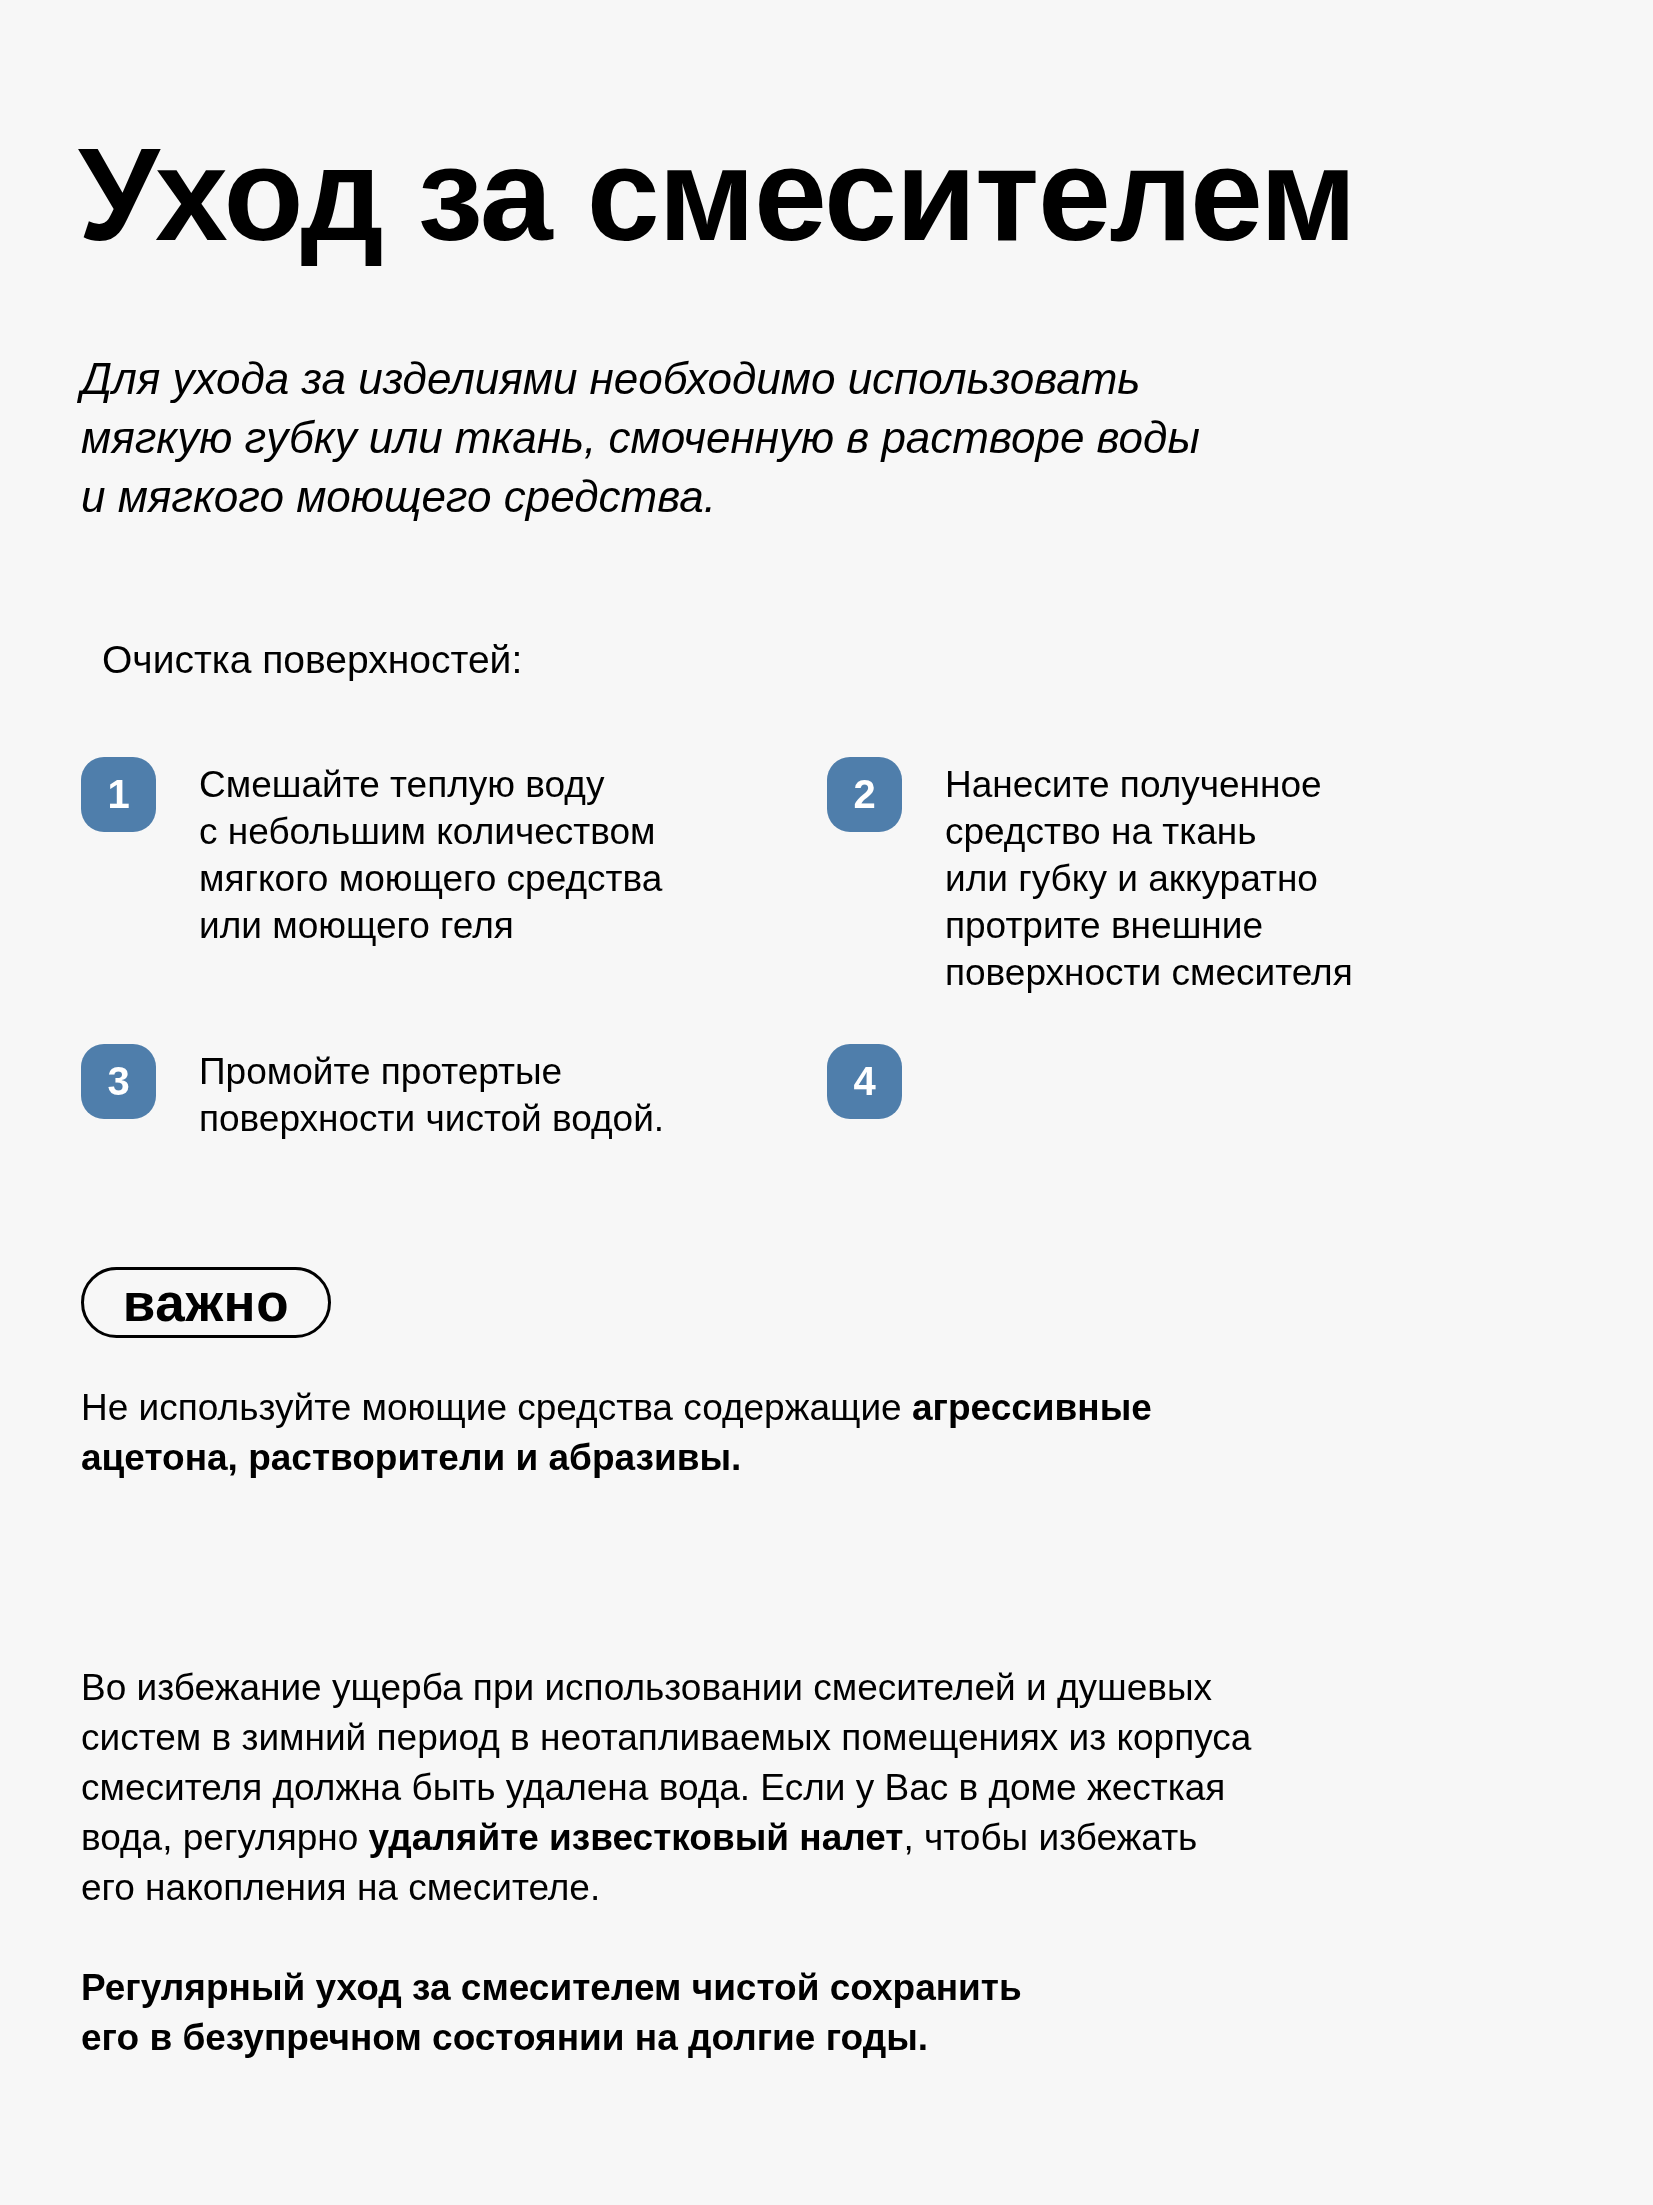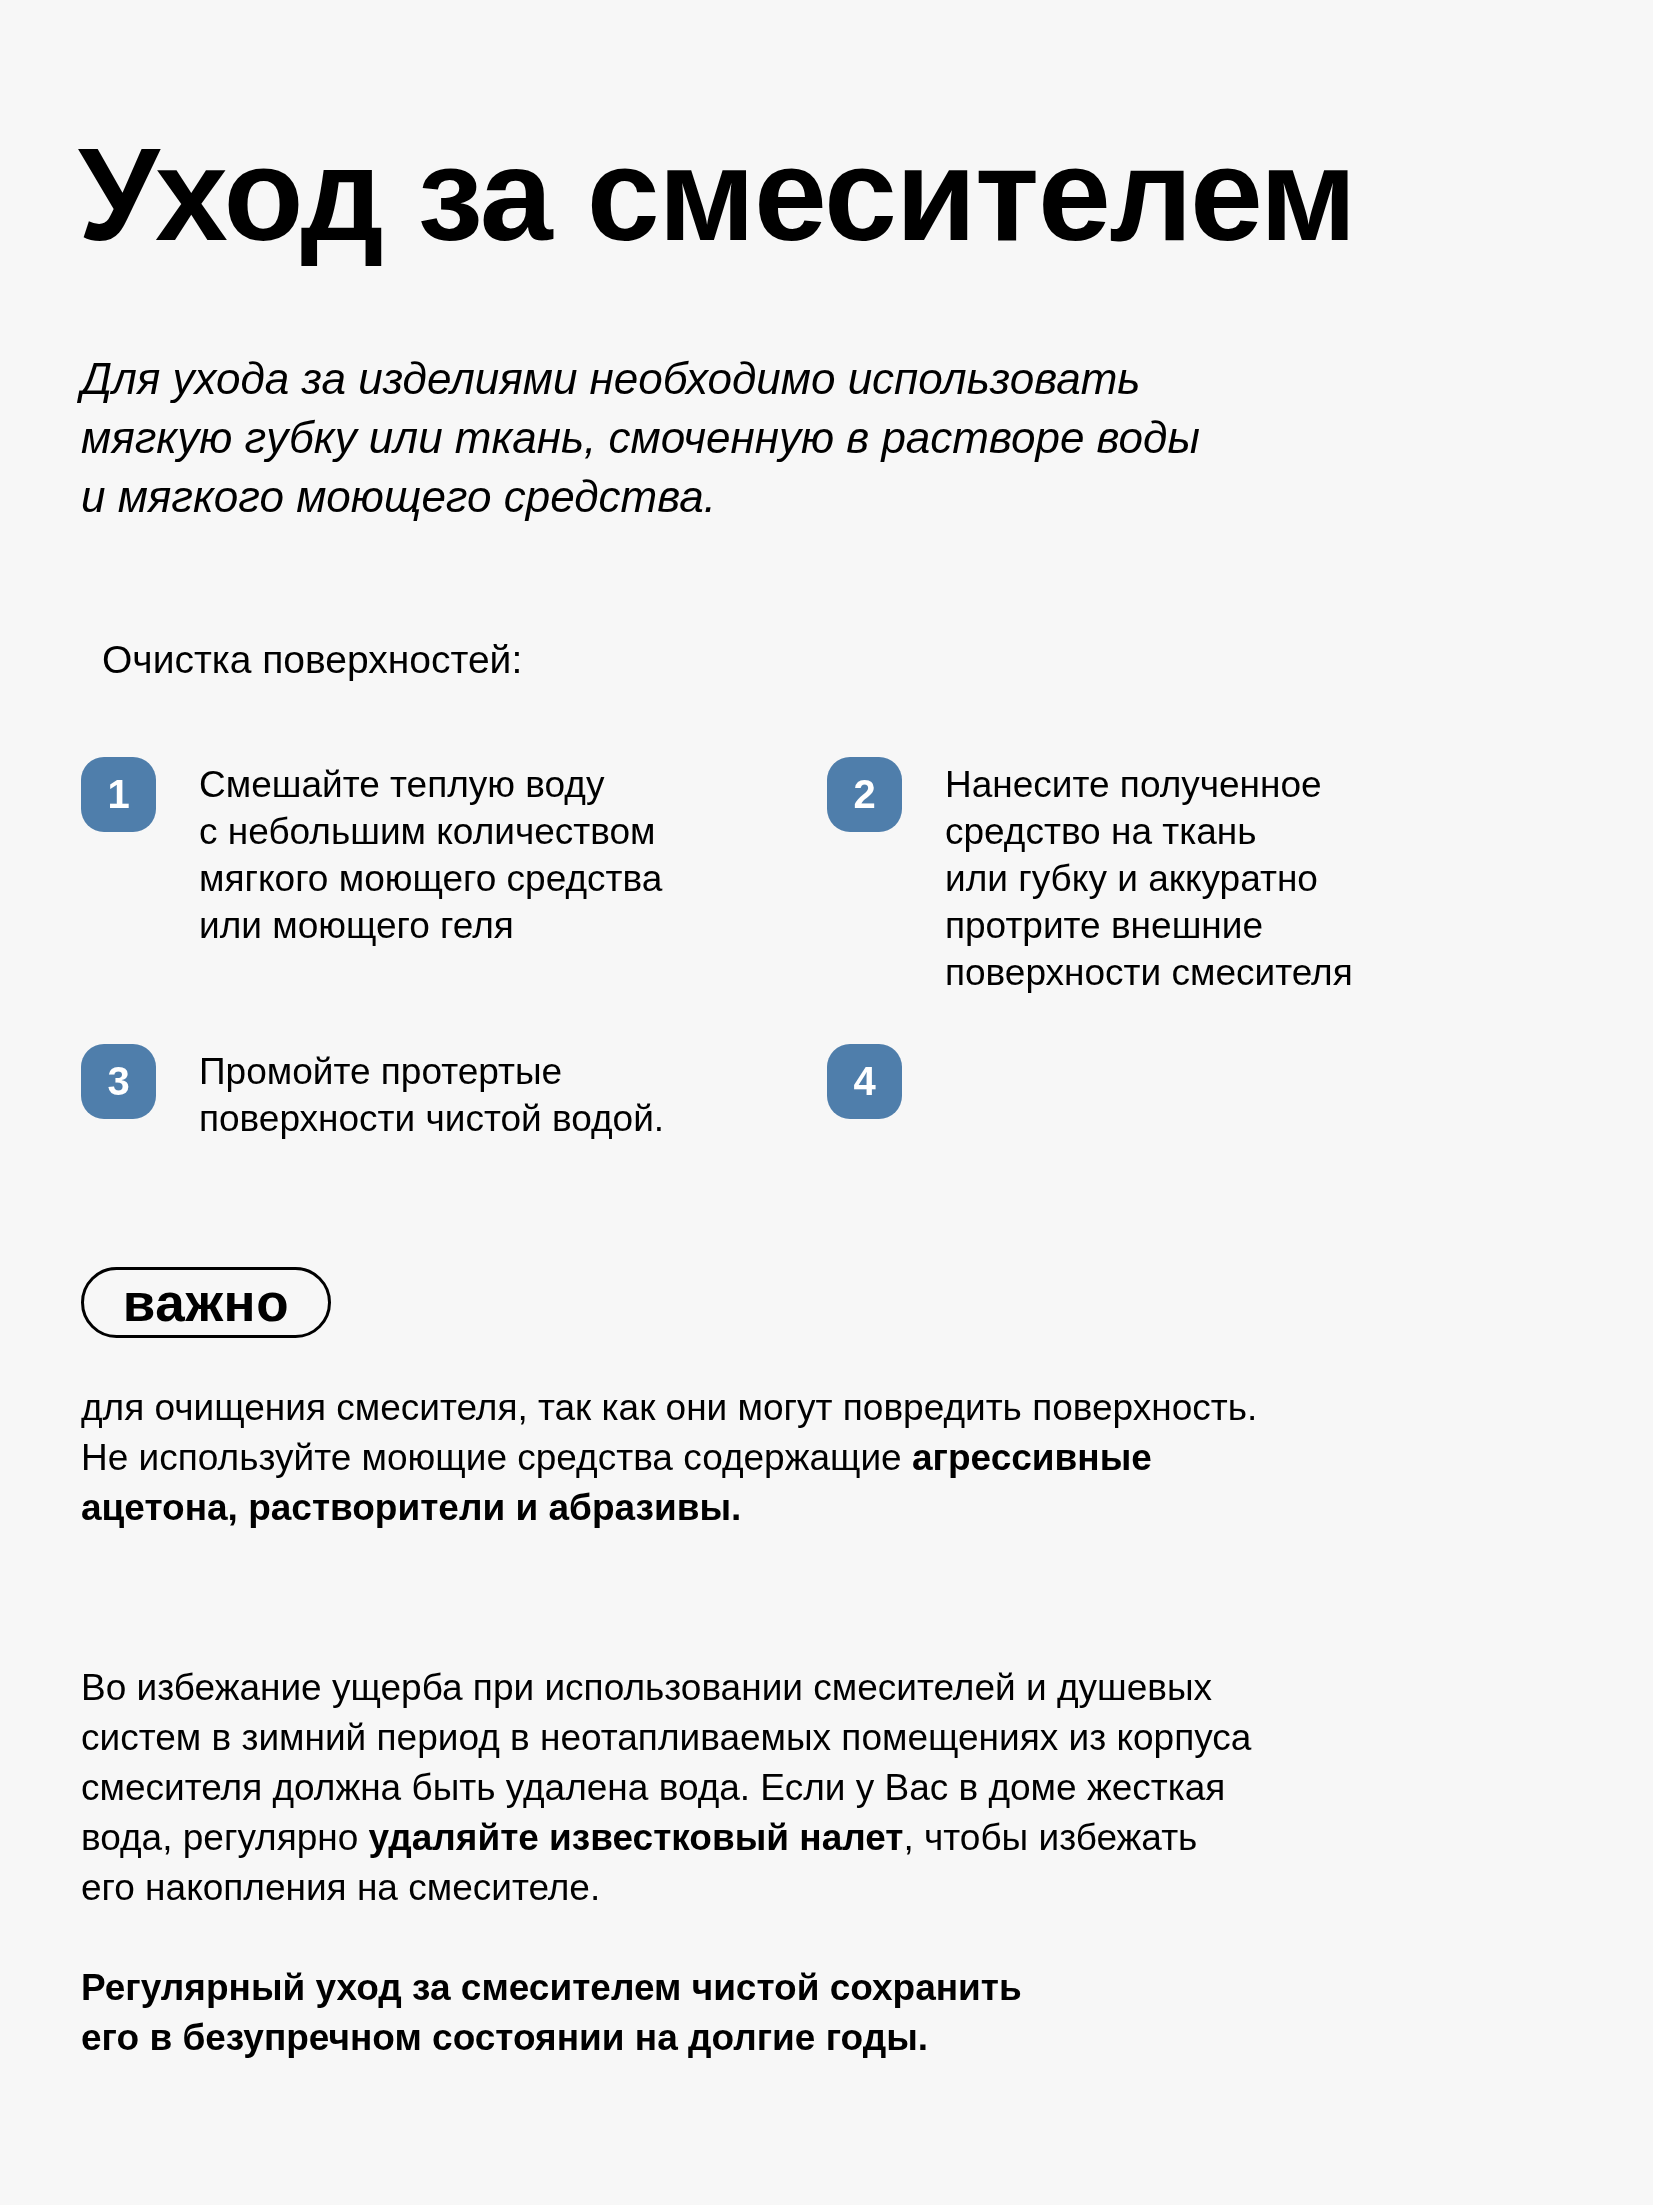--- a/index.html
+++ b/index.html
@@ -93,21 +93,20 @@
   <div class="text">Промойте протертые
 поверхности чистой водой.</div>
 </div>
 <div class="step s4">
   <div class="badge">4</div>
 </div>
 
 <div class="important-badge">важно</div>
 
 <p class="para p1">
-  <span class="line">для очищения смесителя, так как они могут повредить поверхность.</span>
   <span class="line"><span>Не используйте моющие средства содержащие </span><b>агрессивные</b></span>
   <b class="line">ацетона, растворители и абразивы.</b>
 </p>
 
 <p class="para p2">
   <span class="line">Во избежание ущерба при использовании смесителей и душевых</span>
   <span class="line">систем в зимний период в неотапливаемых помещениях из корпуса</span>
   <span class="line">смесителя должна быть удалена вода. Если у Вас в доме жесткая</span>
   <span class="line"><span>вода, регулярно </span><b>удаляйте известковый налет</b><span>, чтобы избежать</span></span>
   <span class="line">его накопления на смесителе.</span>

